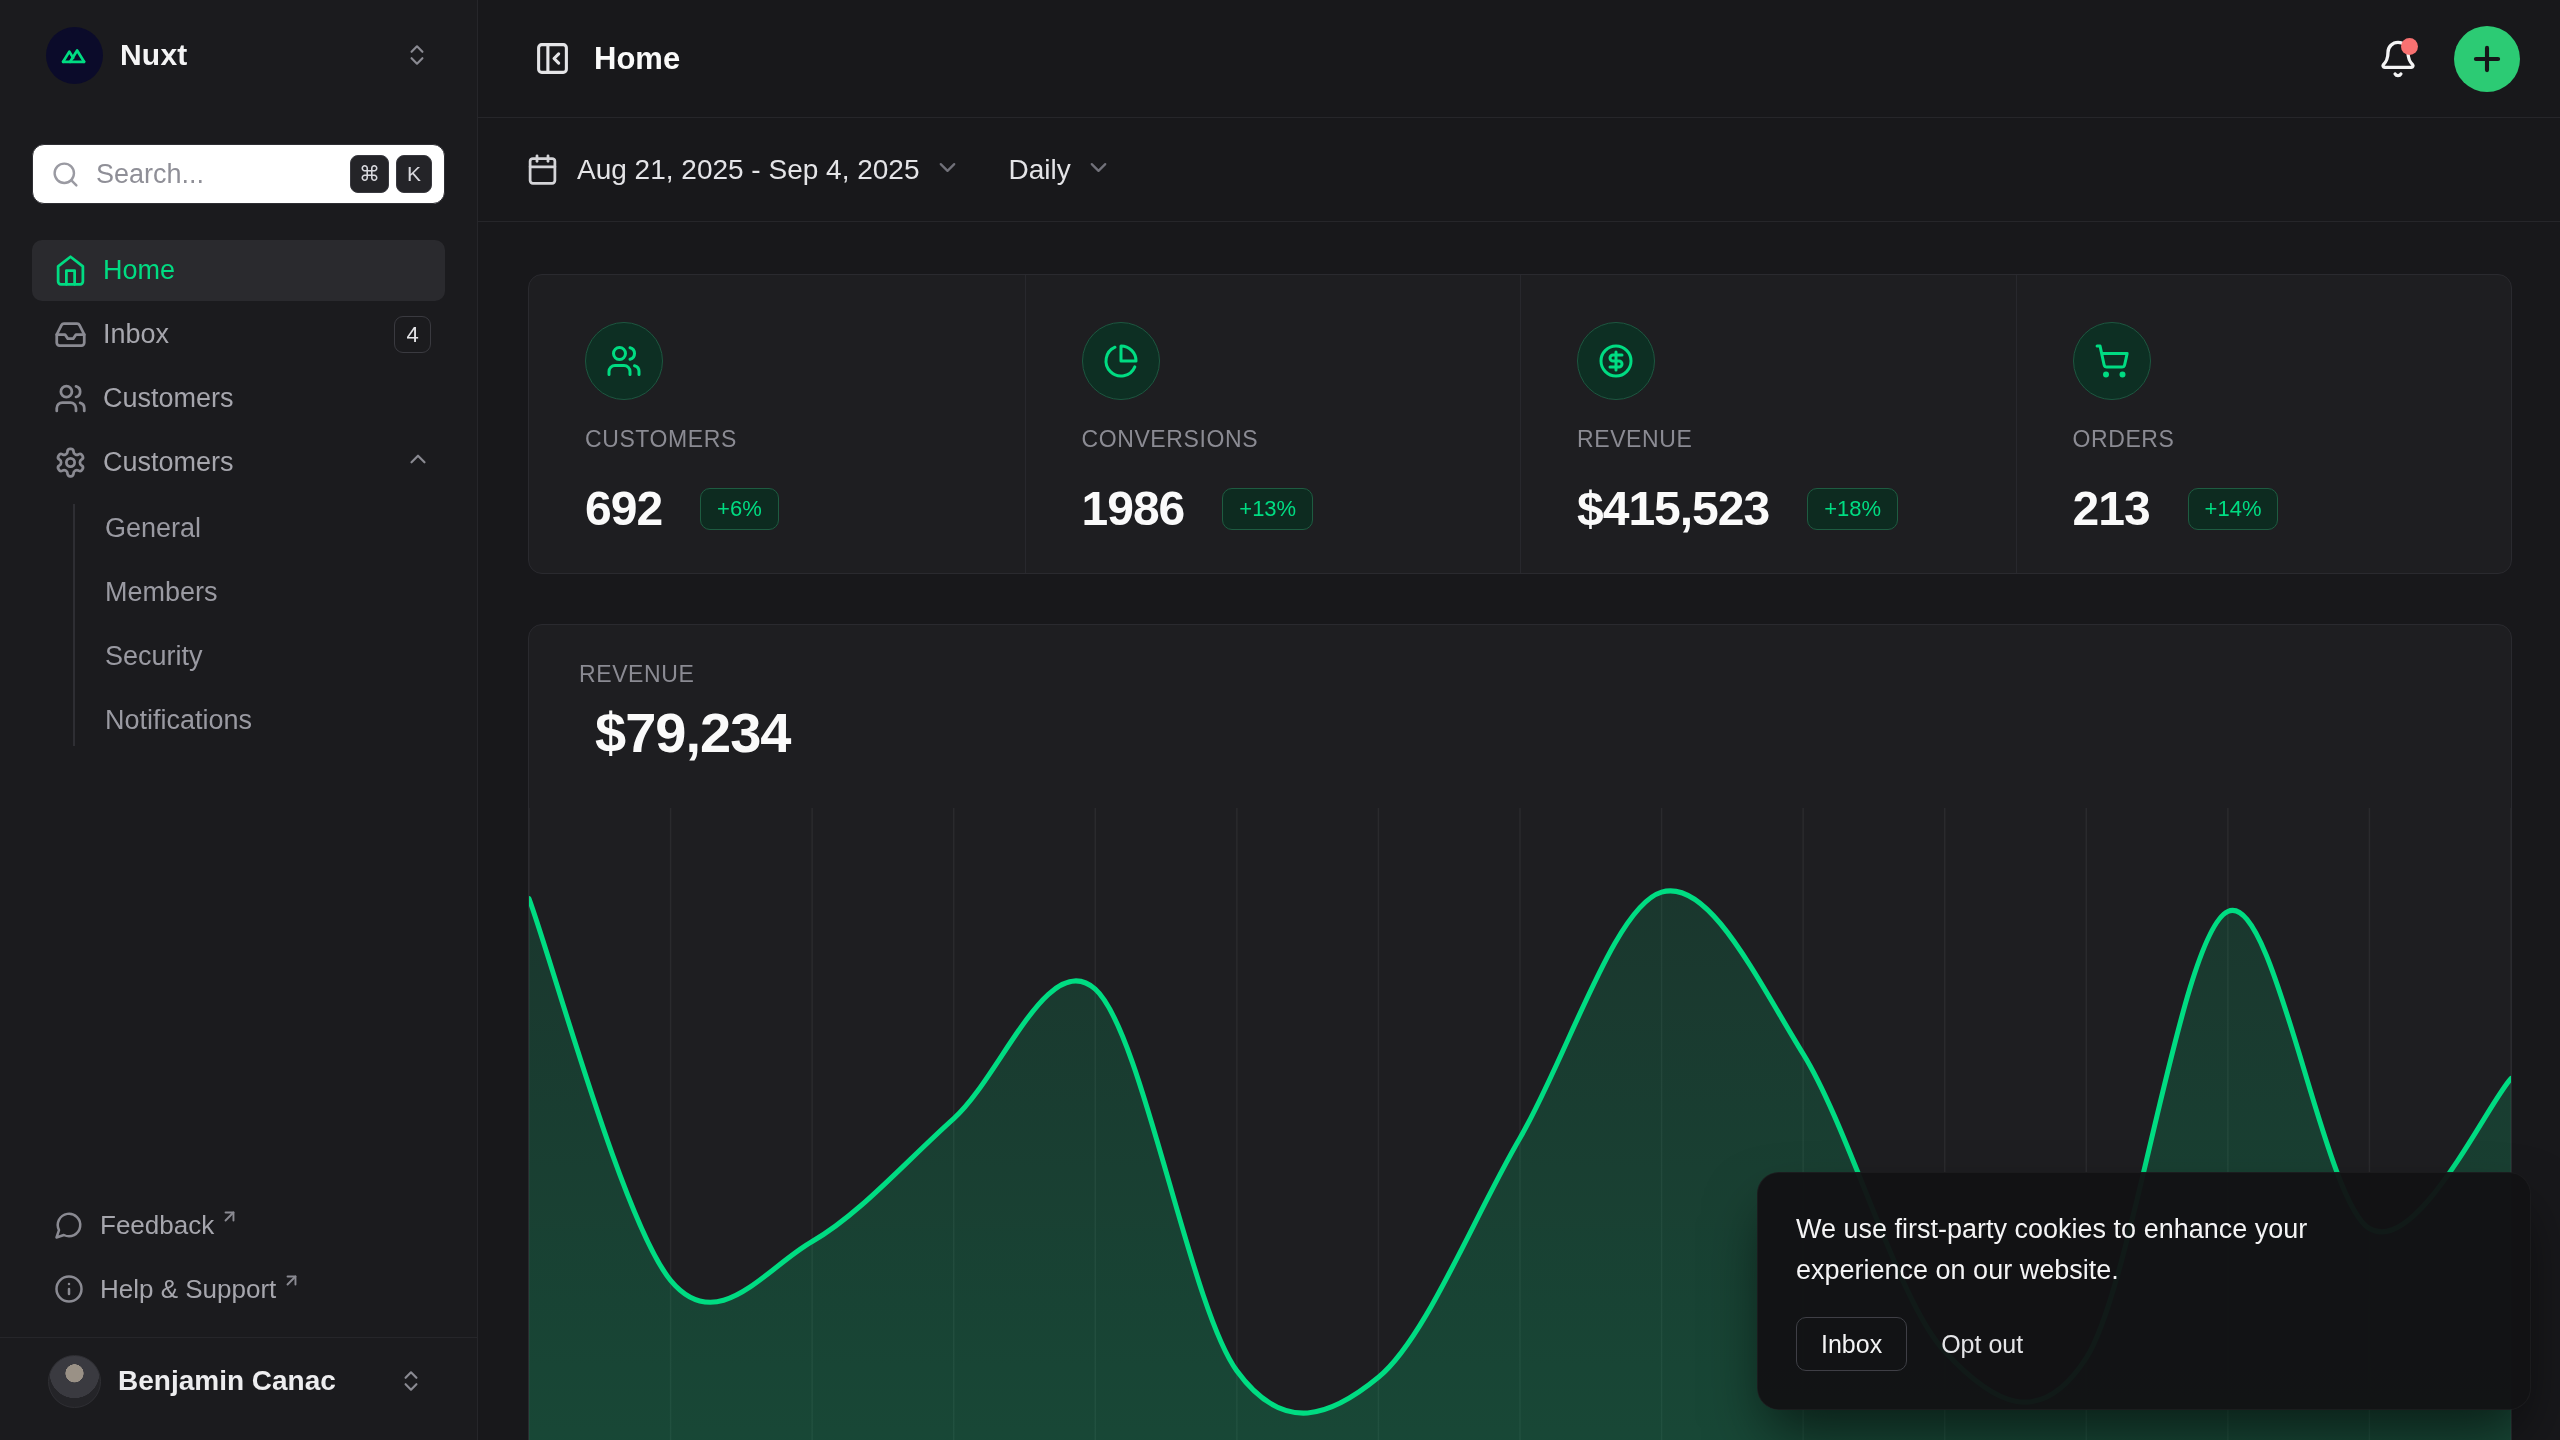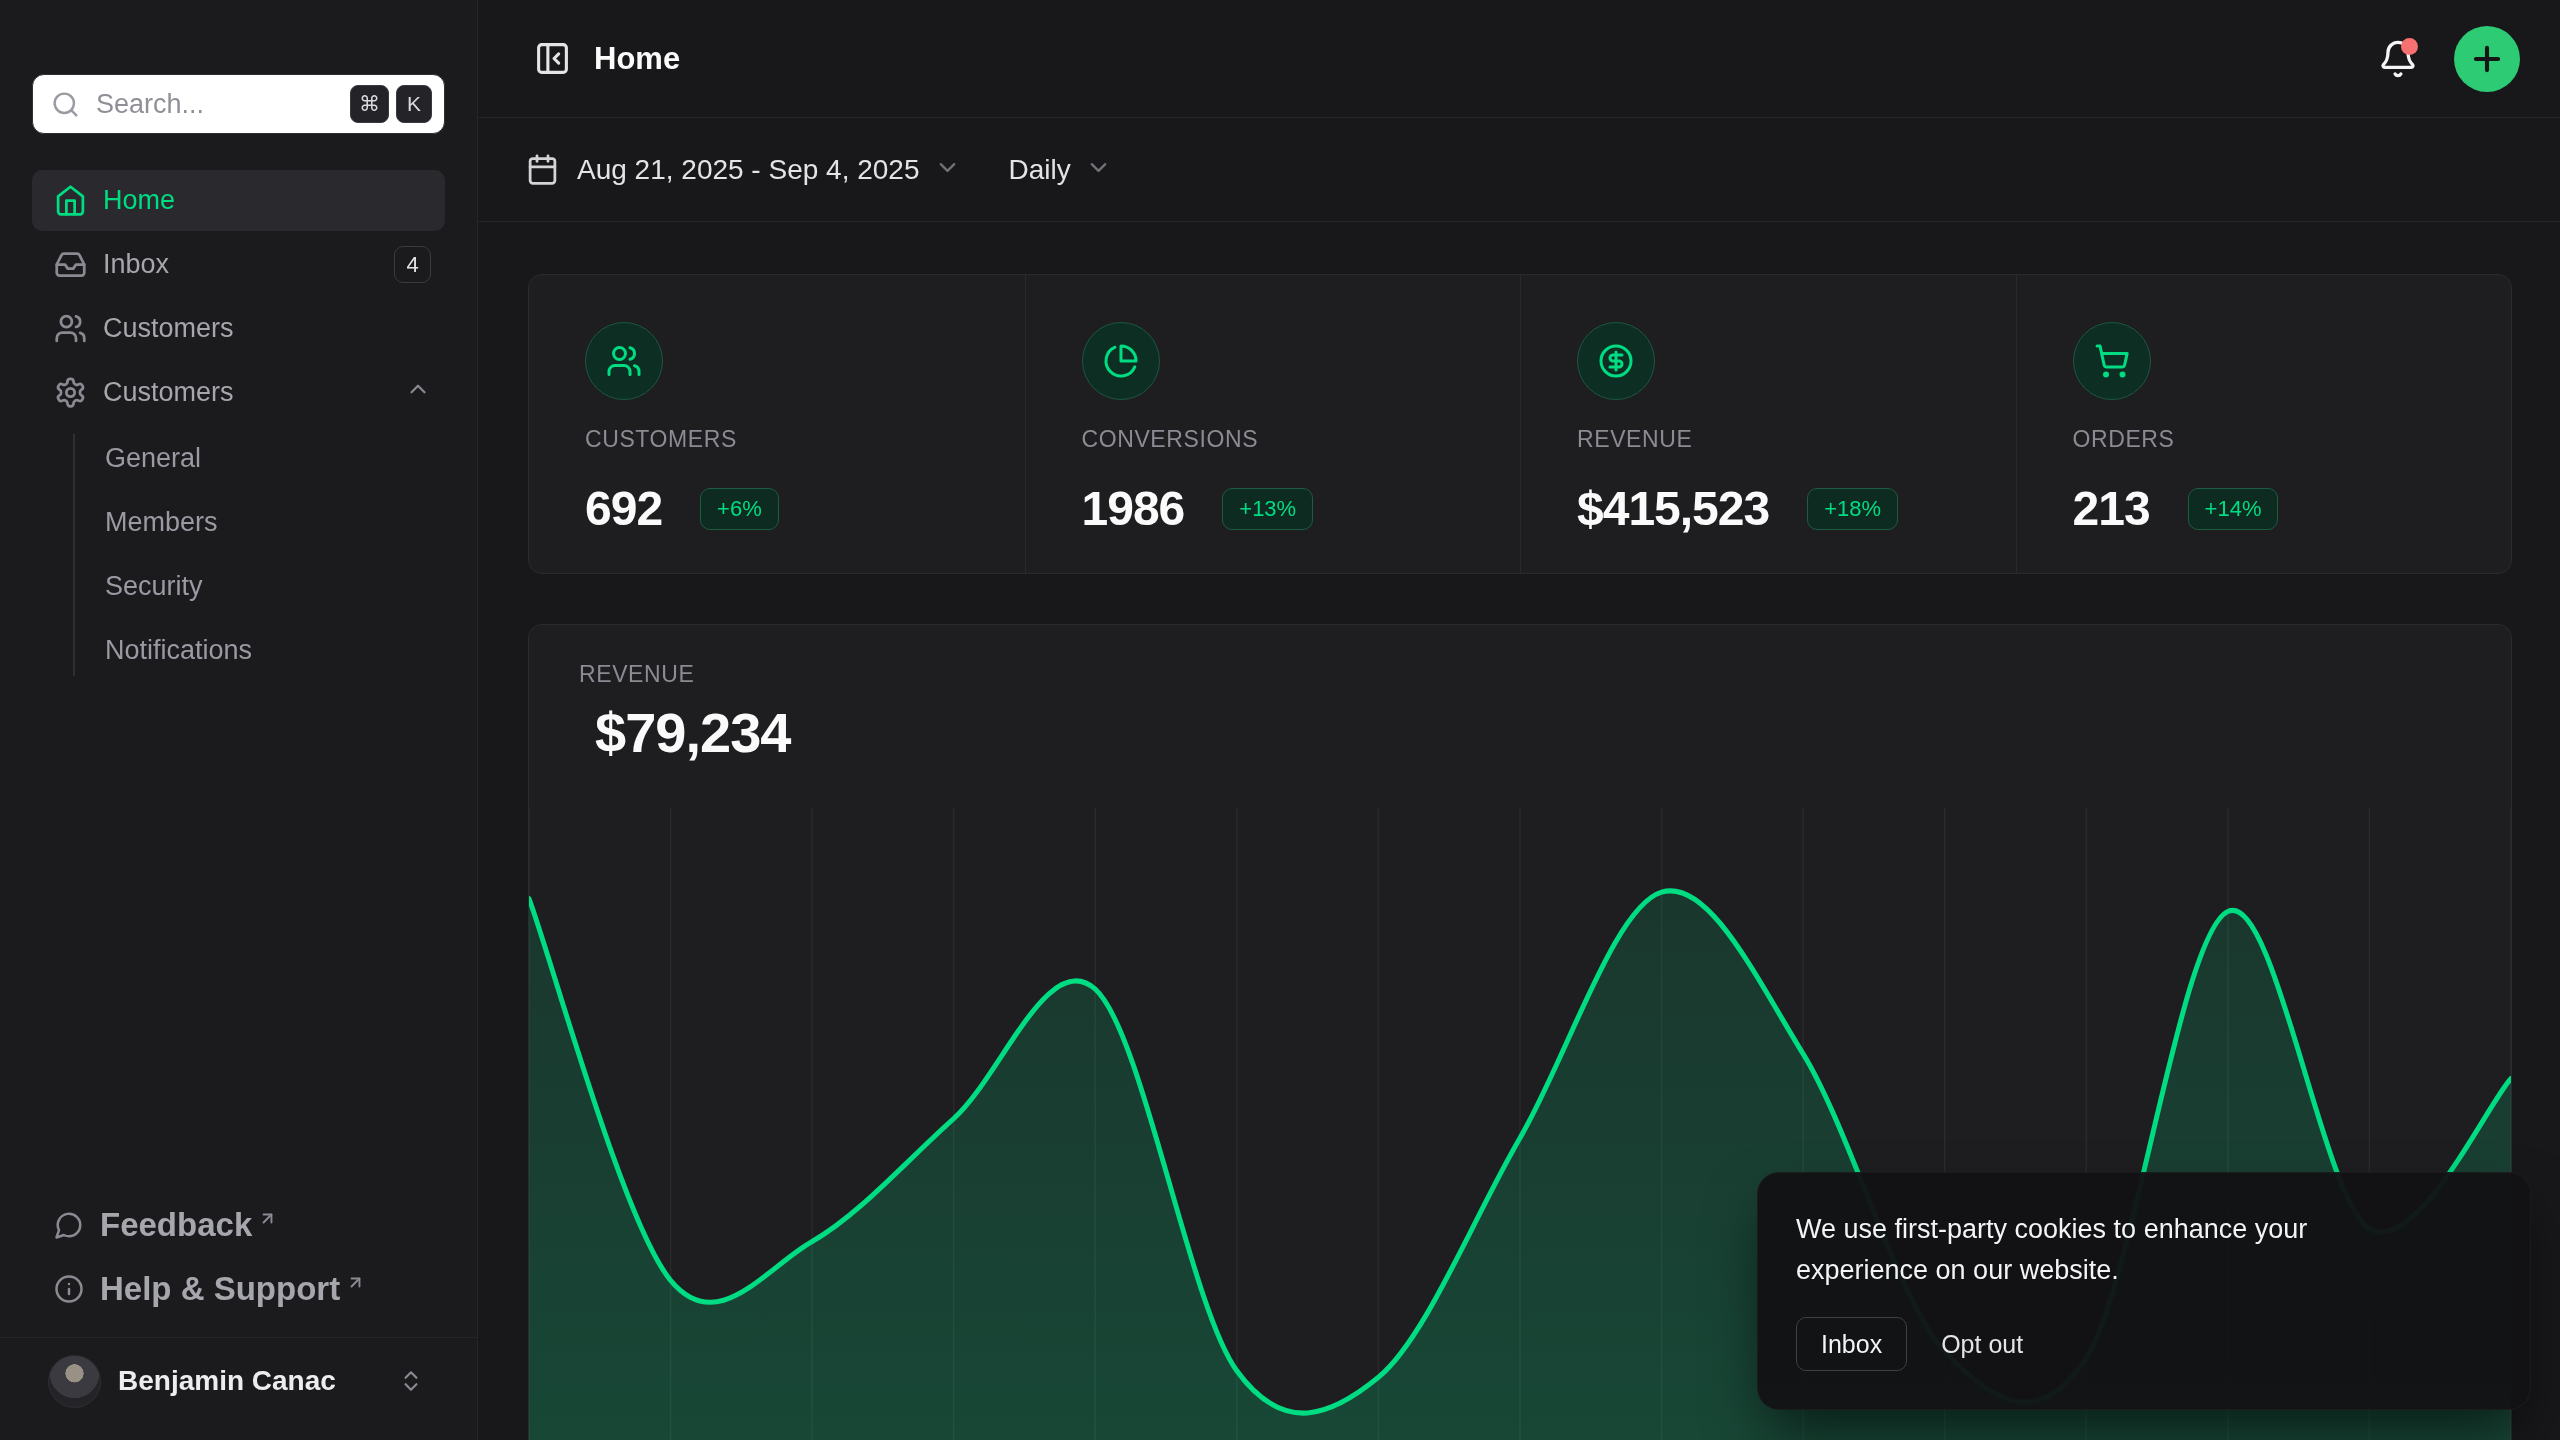--- a/index.html
+++ b/index.html
@@ -61,21 +61,21 @@
   .sub-guide { position:absolute; left:41px; top:6px; bottom:8px; width:2px; background:#2E2E33; }
   .sub-item {
     height:61px; margin-bottom:3px; display:flex; align-items:center;
     padding-left:73px; border-radius:10px; cursor:pointer;
     color:#9A9AA2; font-size:27px; font-weight:500;
   }
 
   .side-spacer { flex:1; }
 
   .side-foot { display:flex; flex-direction:column; gap:8px; }
-  .foot-item { height:56px; display:flex; align-items:center; padding:0 14px 0 22px; border-radius:10px; color:#A6A6AD; font-size:33px; font-weight:700; cursor:pointer; }
+  .foot-item { height:56px; display:flex; align-items:center; padding:0 14px 0 22px; border-radius:10px; color:#A6A6AD; font-size:26px; font-weight:400; cursor:pointer; }
   .foot-item svg.mian { width:30px; height:30px; color:#8A8A92; }
   .foot-item .lbl { margin-left:16px; }
   .ext-arrow { margin-left:6px; margin-bottom:16px; color:#8A8A92; }
   .ext-arrow svg { width:19px; height:19px; }
 
   .side-divider { height:1px; background:#26262A; margin:20px -32px 0 -32px; }
   .user-row { height:86px; margin-bottom:6px; display:flex; align-items:center; padding:0 14px 0 16px; border-radius:10px; cursor:pointer; }
   .avatar {
     width:53px; height:53px; border-radius:50%; flex:0 0 auto;
     background:radial-gradient(circle at 50% 34%, #9a9186 0 21%, #3a3a40 22% 58%, #242428 59%);
@@ -163,20 +163,36 @@
   }
   .optout-btn { background:none; border:none; color:#E4E4E7; font-size:25px; font-weight:500; cursor:pointer; font-family:inherit; }
 </style>
 </head>
 <body>
 
 <div class="app">
 
   <aside class="sidebar">
 
+    <div class="brand-row">
+      <span class="brand-logo">
+        <svg viewBox="0 0 24 24" fill="none" stroke="currentColor" stroke-width="1.9" stroke-linecap="round" stroke-linejoin="round">
+          <path d="M3.6 16.8h14.8"></path>
+          <path d="M3.6 16.8 8 9.6l2.7 4.4"></path>
+          <path d="m8.6 16.8 4.9-8 4.9 8"></path>
+        </svg>
+      </span>
+      <span class="brand-name">Nuxt</span>
+      <span class="selector-btn">
+        <svg viewBox="0 0 24 24" fill="none" stroke="currentColor" stroke-width="2" stroke-linecap="round" stroke-linejoin="round">
+          <path d="m7 15 5 5 5-5"></path>
+            <path d="m7 9 5-5 5 5"></path>
+        </svg>
+      </span>
+    </div>
 
     <div class="search-box">
       <svg viewBox="0 0 24 24" fill="none" stroke="currentColor" stroke-width="2" stroke-linecap="round" stroke-linejoin="round">
         <circle cx="11" cy="11" r="8"></circle>
           <path d="m21 21-4.3-4.3"></path>
       </svg>
       <span class="search-ph">Search...</span>
       <span class="kbds">
         <span class="kbd">⌘</span>
         <span class="kbd">K</span>

